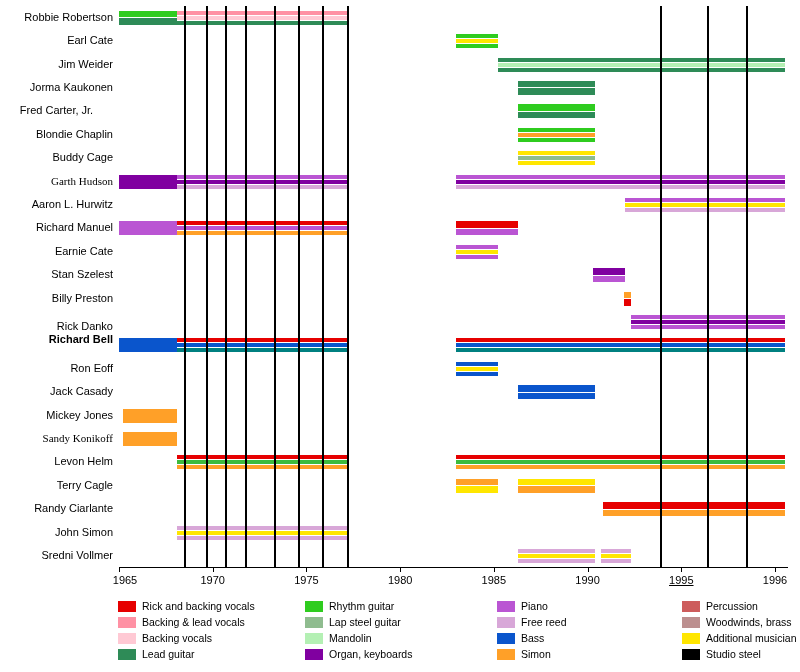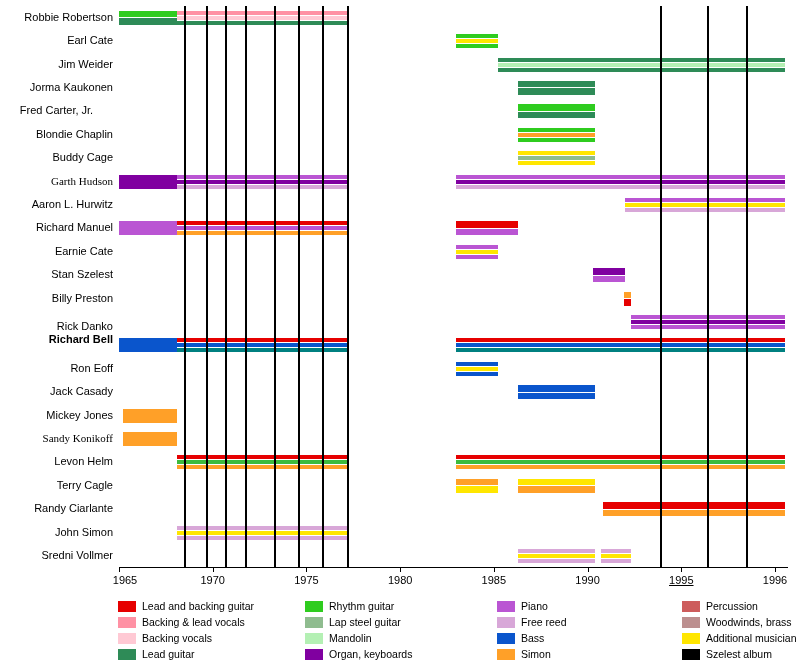--- a/index.html
+++ b/index.html
@@ -221,21 +221,21 @@
     <div class="tick" style="left: 493.857px;"></div>
     <div class="ticklabel" style="left: 493.857px;">1985</div>
     <div class="tick" style="left: 587.571px;"></div>
     <div class="ticklabel" style="left: 587.571px;">1990</div>
     <div class="tick" style="left: 681.286px;"></div>
     <div class="ticklabel" style="left: 681.286px; text-decoration: underline;">1995</div>
     <div class="tick" style="left: 775px;"></div>
     <div class="ticklabel" style="left: 775px;">1996</div>
     <div class="litem" style="left: 118px; top: 600px;">
       <span class="lswatch" style="background: rgb(230, 0, 0);"></span>
-      <span class="llabel">Lead and backing guitar</span>
+      <span class="llabel">Rick and backing vocals</span>
     </div>
     <div class="litem" style="left: 118px; top: 616px;">
       <span class="lswatch" style="background: rgb(255, 145, 164);"></span>
       <span class="llabel">Backing &amp; lead vocals</span>
     </div>
     <div class="litem" style="left: 118px; top: 632px;">
       <span class="lswatch" style="background: rgb(255, 201, 212);"></span>
       <span class="llabel">Backing vocals</span>
     </div>
     <div class="litem" style="left: 118px; top: 648px;">
@@ -281,15 +281,15 @@
     <div class="litem" style="left: 682px; top: 616px;">
       <span class="lswatch" style="background: rgb(188, 143, 143);"></span>
       <span class="llabel">Woodwinds, brass</span>
     </div>
     <div class="litem" style="left: 682px; top: 632px;">
       <span class="lswatch" style="background: rgb(255, 230, 0);"></span>
       <span class="llabel">Additional musician</span>
     </div>
     <div class="litem" style="left: 682px; top: 648px;">
       <span class="lswatch" style="background: rgb(0, 0, 0);"></span>
-      <span class="llabel">Szelest album</span>
+      <span class="llabel">Studio steel</span>
     </div>
   </div>
 
 </body></html>

